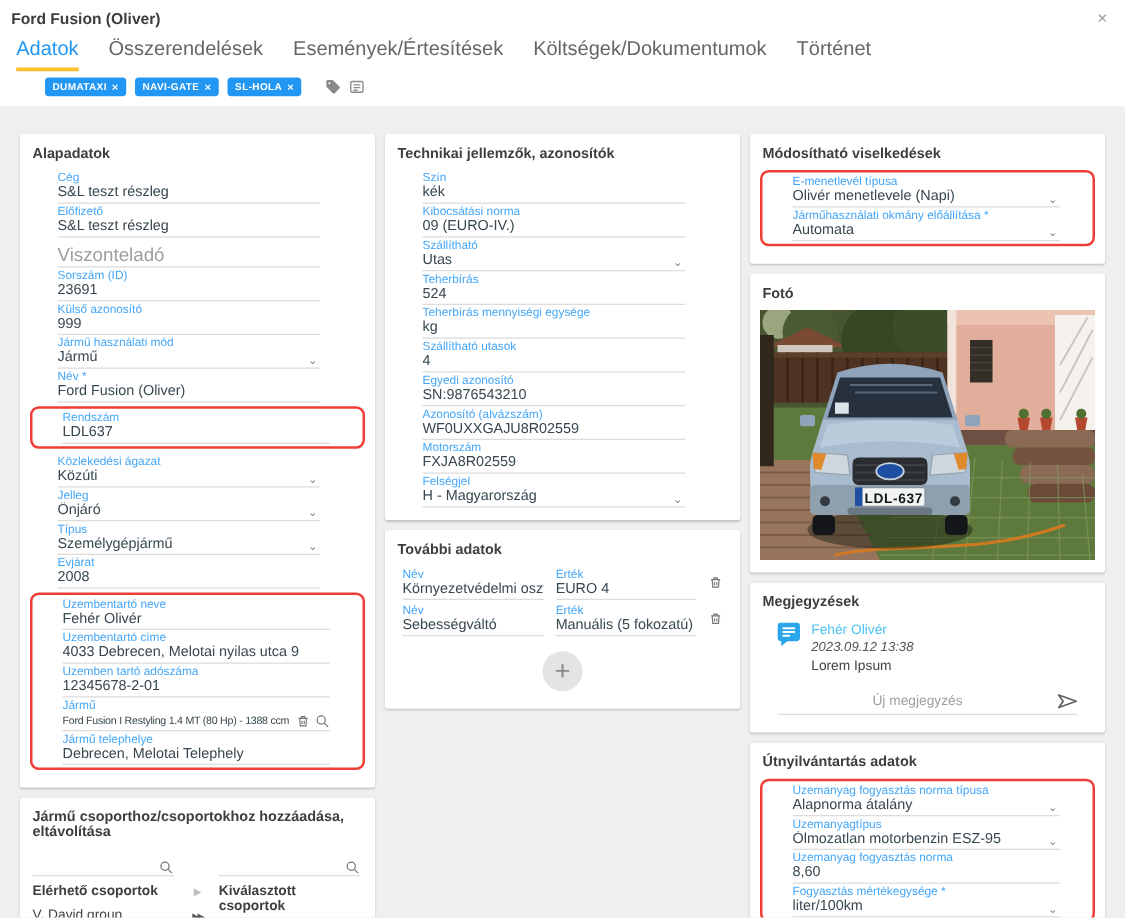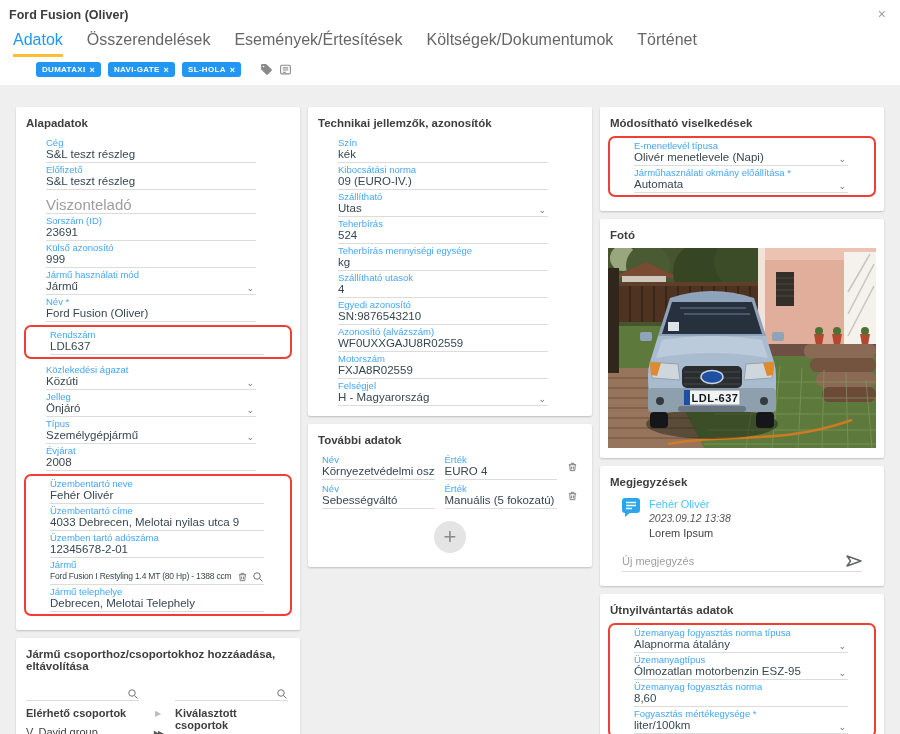--- a/index.html
+++ b/index.html
@@ -48,21 +48,21 @@
   .g-item{font-size:11px;color:#424242;padding:5px 2px;cursor:pointer;}
   .arrows{width:30px;display:flex;flex-direction:column;align-items:center;gap:11px;padding-top:30px;}
   .arr{font-size:8px;color:#bdbdbd;cursor:pointer;}
   .arr.dark{color:#555;letter-spacing:-2px;}
   
   .comment{display:flex;gap:8px;margin:10px 0 16px 14px;}
   .c-name{font-size:11px;color:#4fc3f7;}
   .c-date{font-size:10.5px;font-style:italic;color:#555;margin:2px 0 3px 0;}
   .c-text{font-size:11px;color:#424242;}
   .new-comment{display:flex;align-items:center;border-bottom:1px solid #dcdcdc;margin:4px 14px 4px 14px;padding-bottom:4px;}
-  .nc-ph{flex:1;font-size:11px;color:#9e9e9e;}
+  .nc-ph{flex:1;font-size:11px;color:#9e9e9e;text-align:center;}
   .photo-svg{display:block;width:100%;margin-top:2px;}
 </style>
 </head>
 <body>
 
 <div class="topbar">
   <div class="titlebar">
     <span class="wtitle">Ford Fusion (Oliver)</span>
     <span class="close">×</span>
   </div>

